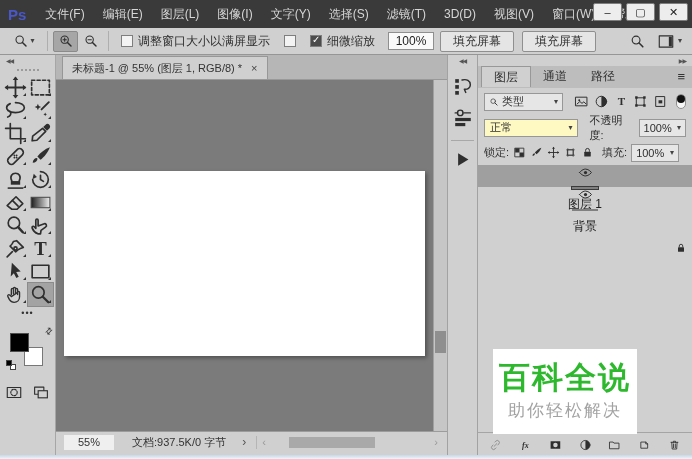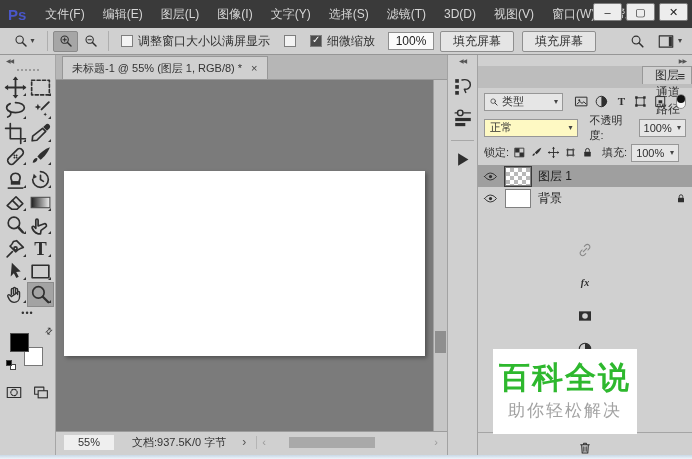--- a/index.html
+++ b/index.html
@@ -89,21 +89,21 @@
               border-left:1px solid #a2a2a2; border-right:1px solid #a2a2a2; }
   .dock-head{ height:11px; font-size:6px; color:#555; text-align:center; padding-top:2px; letter-spacing:-1px;}
   .dock-icon{ width:22px; height:22px; margin:9px auto 0; } .dock-icon svg{ width:100%; height:100%; }
   .dock-sep{ border-top:1px solid #a8a8a8; margin:12px 3px 0; }
   .dock-icon.play{ width:19px; height:19px; }
 
   
   .rightpanel{ position:absolute; left:478px; top:55px; width:214px; height:401px; background:#d0d0d0;
                display:flex; flex-direction:column; font-size:11px; color:#2e2e2e; }
   .p-head{ height:11px; text-align:right; padding:2px 6px 0 0; font-size:6px; color:#555; letter-spacing:-1px; }
-  .p-tabs{ height:22px; background:#bdbdbd; display:flex; align-items:flex-end; padding-left:3px; position:relative;flex-direction:column; }
+  .p-tabs{ height:22px; background:#bdbdbd; display:flex; padding-left:3px; position:relative; }
   .p-tab{ height:21px; padding:0 12px; font-size:12px; display:flex; align-items:center; color:#333; }
   .p-tab.active{ background:#d0d0d0; border:1px solid #989898; border-bottom:none; }
   .p-menu{ position:absolute; right:7px; top:3px; font-size:13px; color:#333; }
   .p-row{ display:flex; align-items:center; padding:0 6px; gap:5px; }
   .p-filter{ height:27px; }
   .f-select{ width:80px; height:18px; background:#e6e6e6; border:1px solid #979797; display:flex;
              align-items:center; padding:0 4px; gap:3px; }
   .f-select .micon{ width:10px; height:10px; } .f-select .micon svg{width:100%;height:100%;}
   .f-select .caret{ margin-left:auto; }
   .ficon{ width:15px; height:15px; } .ficon svg{ width:100%; height:100%; }
@@ -113,32 +113,32 @@
                         border-radius:50%; background:#111; }
   .p-blend{ height:25px; }
   .b-select{ width:100px; height:18px; background:#fef9c3; border:1px solid #979797; display:flex;
              align-items:center; padding:0 5px; }
   .b-select .caret{ margin-left:auto; }
   .val-field{ width:50px; height:18px; background:#e6e6e6; border:1px solid #979797; display:flex;
               align-items:center; padding:0 4px; }
   .val-field .caret{ margin-left:auto; }
   .p-lock{ height:25px; gap:4px; }
   .lkicon{ width:13px; height:13px; } .lkicon svg{ width:100%; height:100%; }
-  .lrow{ display:flex; align-items:center; height:22px; padding:0 5px; gap:7px; font-size:12px; color:#1e1e1e; }
+  .lrow{ display:flex; align-items:center; height:22px; padding:0 5px; gap:7px; font-size:12px; color:#1e1e1e;flex-direction:column; }
   .lrow.sel{ background:#9f9f9f; }
   .eye{ width:15px; height:15px; } .eye svg{ width:100%; height:100%; }
   .thumb{ width:26px; height:19px; border:1px solid #808080; background:#fff; }
   .thumb.checker{ background-image:
       linear-gradient(45deg,#b9b9b9 25%,transparent 25%,transparent 75%,#b9b9b9 75%),
       linear-gradient(45deg,#b9b9b9 25%,#ffffff 25%,#ffffff 75%,#b9b9b9 75%);
       background-size:8px 8px; background-position:0 0,4px 4px; outline:1px solid #3a3a3a; }
   .lrow .rlock{ margin-left:auto; width:12px; height:13px; } .lrow .rlock svg{ width:100%; height:100%; }
   .p-rest{ flex:1; }
   .p-bottom{ height:24px; border-top:1px solid #a5a5a5; display:flex; align-items:center;
-             justify-content:flex-end; gap:17px; padding:0 11px;flex-direction:column; }
+             justify-content:flex-end; gap:17px; padding:0 11px; }
   .bbicon{ width:16px; height:16px; } .bbicon svg{ width:100%; height:100%; }
   .bbicon.dim{ opacity:.45; }
 
   
   .watermark{ position:absolute; left:493px; top:349px; width:144px; height:85px; background:#ffffff;
               z-index:50; display:flex; flex-direction:column; align-items:center; justify-content:center; }
   .wm-title{ font-size:31px; font-weight:bold; letter-spacing:2px; line-height:1.1; }
   .wm-sub{ font-size:17px; color:#a2a2a2; letter-spacing:2px; margin-top:3px; }
 
   .bottom-edge{ position:absolute; left:0; right:0; bottom:0; height:4px;

